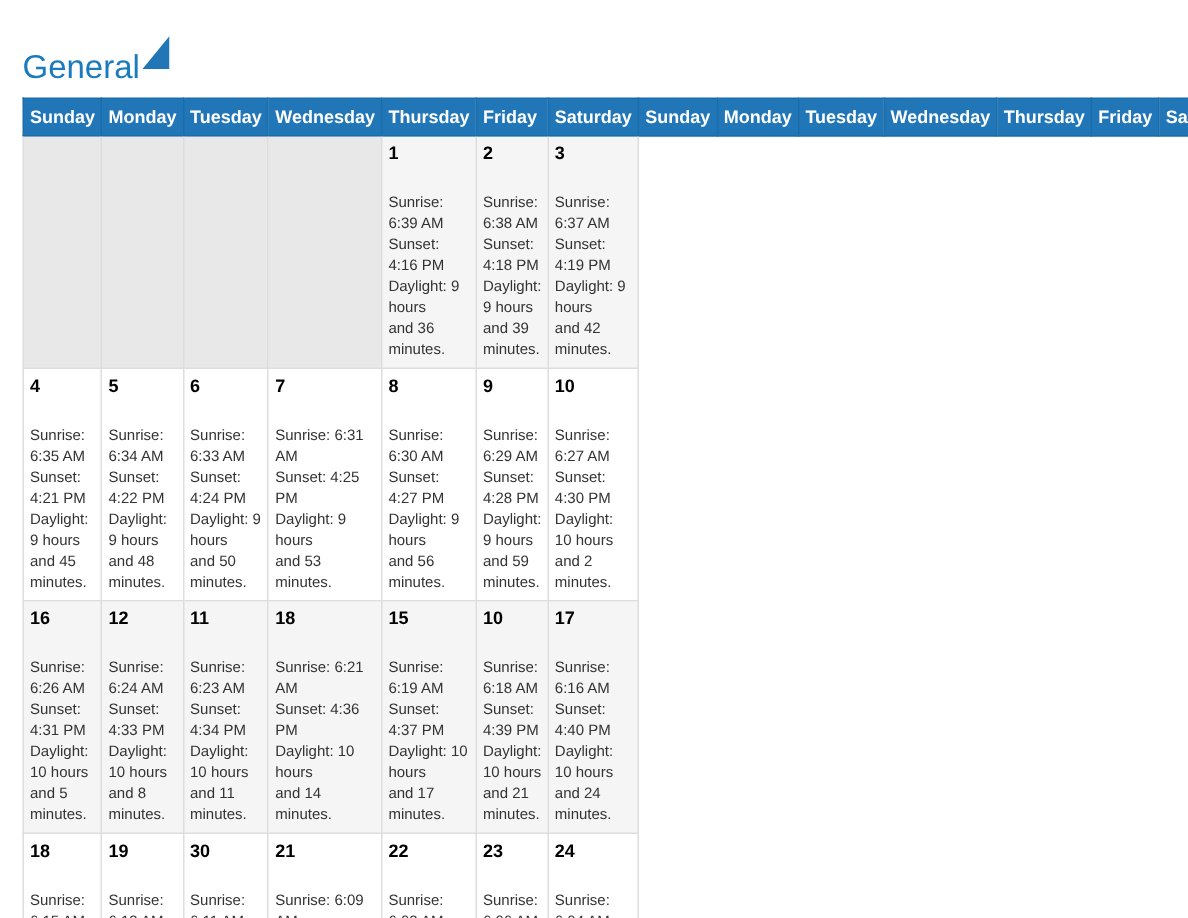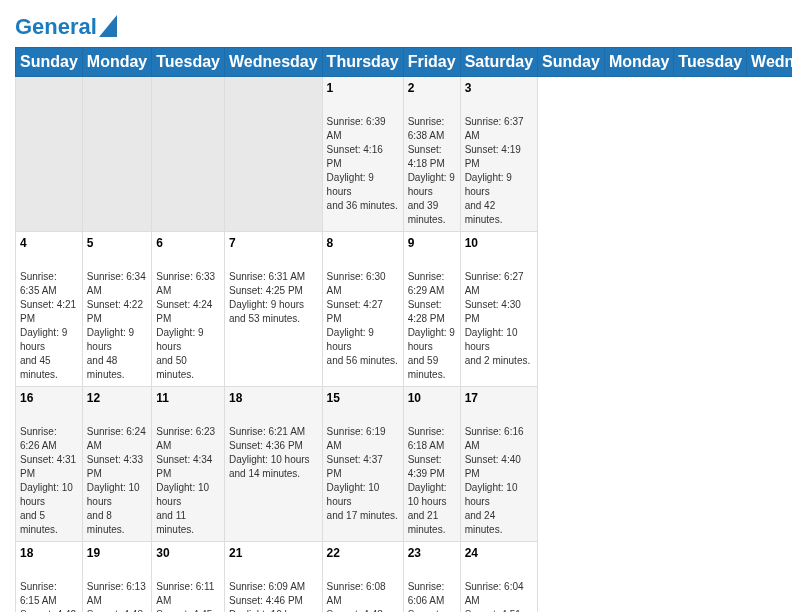--- a/index.html
+++ b/index.html
@@ -16,23 +16,24 @@
       align-items: flex-start;
       margin-bottom: 8px;
     }
     .logo {
       display: flex;
       align-items: center;
       margin-top: 5px;
     }
     .logo-text {
       font-size: 22px;
-      font-weight: bold;
+      font-weight: normal;
       color: #333;
       line-height: 1.1;
+      margin-top: 18px;
     }
     .logo-text span {
       color: #1a7bbf;
     }
     .title-area {
       text-align: right;
     }
     .month-title {
       font-size: 36px;
       font-weight: bold;
@@ -50,21 +51,21 @@
       font-size: 10.5px;
     }
     thead tr {
       background-color: #2176b8;
       color: #fff;
     }
     thead th {
       padding: 5px 4px;
       text-align: left;
       font-weight: bold;
-      font-size: 16px;
+      font-size: 12px;
       border: 1px solid #1a6da8;
     }
     tbody tr {
       vertical-align: top;
     }
     tbody tr:nth-child(odd) {
       background-color: #f5f5f5;
     }
     tbody tr:nth-child(even) {
       background-color: #fff;

